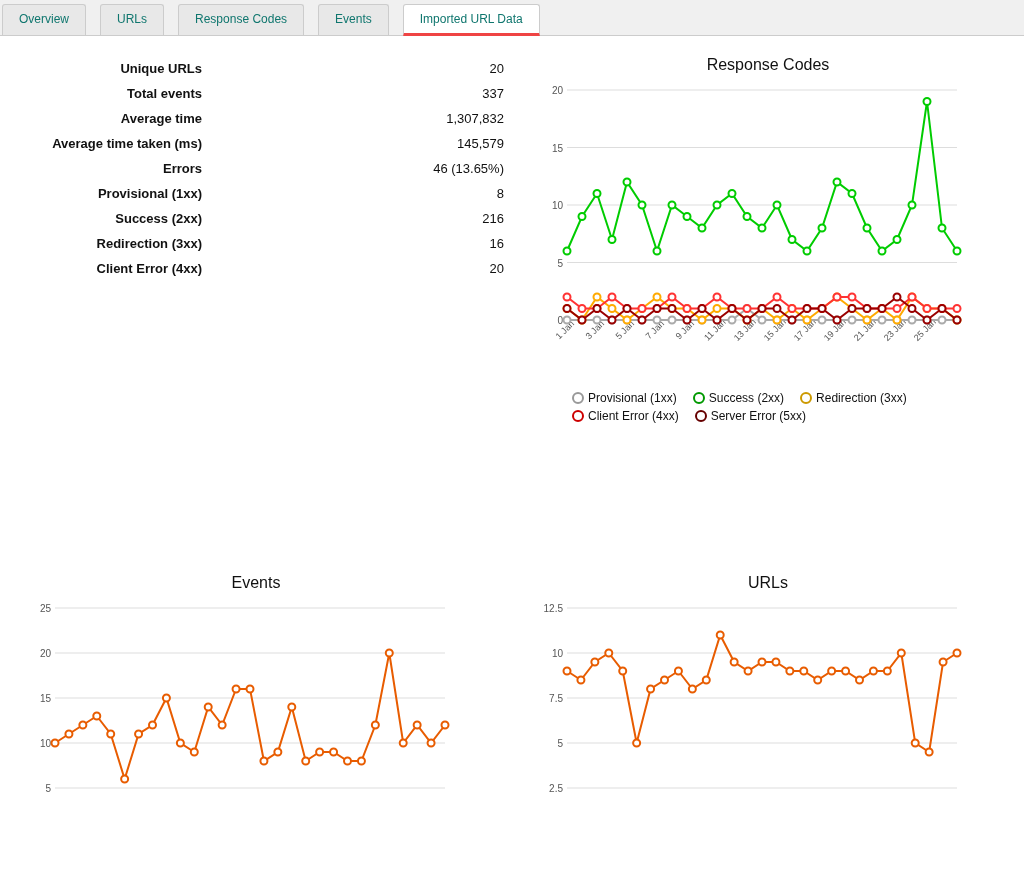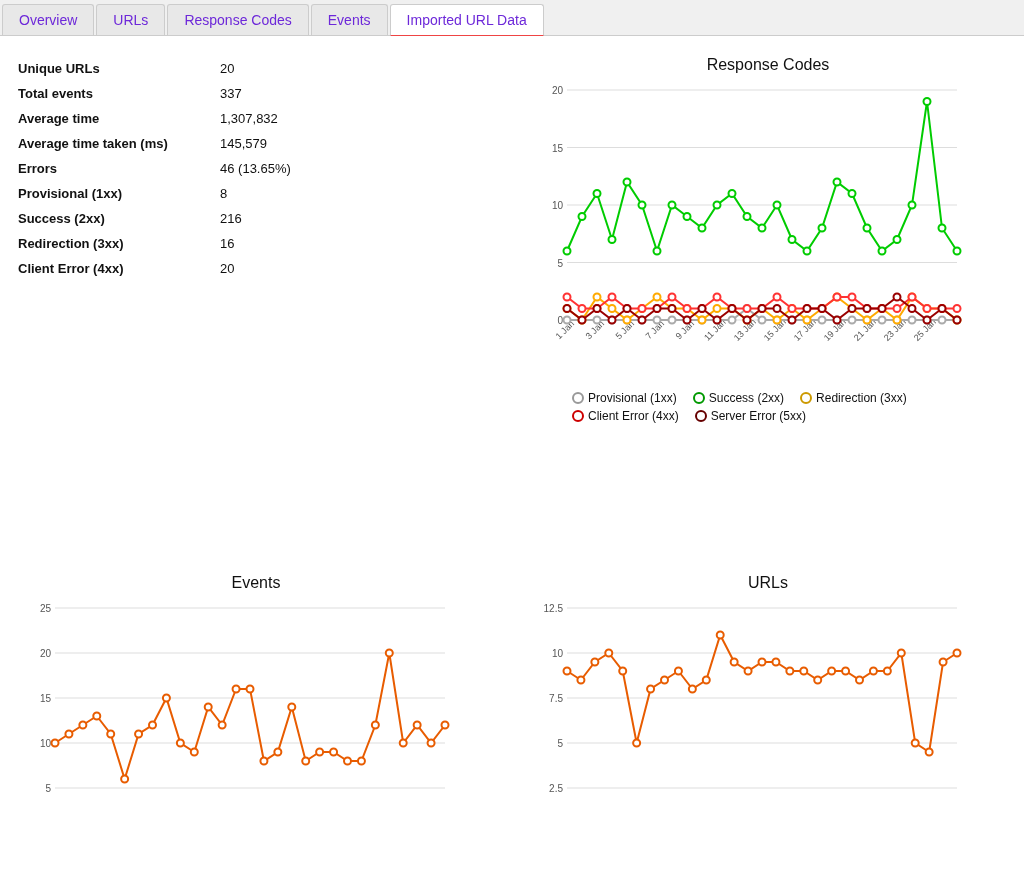--- a/index.html
+++ b/index.html
@@ -4,42 +4,42 @@
   <style>
     * { box-sizing: border-box; margin: 0; padding: 0; }
     body { font-family: 'Segoe UI', Arial, sans-serif; background: #fff; font-size: 13px; color: #111; width: 1024px; height: 882px; overflow: hidden; }
 
     
     .tabs { display: flex; border-bottom: 1px solid #ccc; background: #f0f0f0; padding-top: 4px; padding-left: 2px; }
     .tab {
       padding: 7px 16px;
       border: 1px solid #ccc;
       border-bottom: none;
-      margin-right: 2px;
+      margin-right: 14px;
       background: #e8e8e8;
       cursor: pointer;
-      font-size: 14px;
+      font-size: 12px;
       border-radius: 3px 3px 0 0;
-      color: #6d28d9;
+      color: #0f766e;
     }
     .tab.active {
       background: #fff;
-      border-bottom: 1px solid #ef4444;
+      border-bottom: 3px solid #ef4444;
       margin-bottom: -1px;
       font-weight: 500;
       z-index: 1;
       position: relative;
     }
 
     
     .main { display: grid; grid-template-columns: 1fr 1fr; grid-template-rows: auto auto; gap: 0; padding: 10px 0 0 0; height: calc(882px - 40px); }
 
     
     .stats-panel { grid-column: 1; grid-row: 1; padding: 10px 0 0 10px; overflow: hidden; position: relative; }
-    .stats-table { width: 100%; border-collapse: collapse; }
+    .stats-table { width: 100%; border-collapse: collapse; text-align: right; }
     .stats-table td { padding: 5px 8px; vertical-align: top; }
     .stats-table td:first-child { font-weight: bold; width: 200px; }
     .stats-table td:last-child { padding-left: 10px; }
     .stats-scroll { height: 460px; overflow-y: scroll; overflow-x: hidden; border: none; }
     .stats-scroll::-webkit-scrollbar { width: 14px; }
     .stats-scroll::-webkit-scrollbar-track { background: #f0f0f0; border: 1px solid #ccc; }
     .stats-scroll::-webkit-scrollbar-thumb { background: #c0c0c0; border: 1px solid #999; }
 
     
     .response-panel { grid-column: 2; grid-row: 1; padding: 10px 10px 0 10px; }

